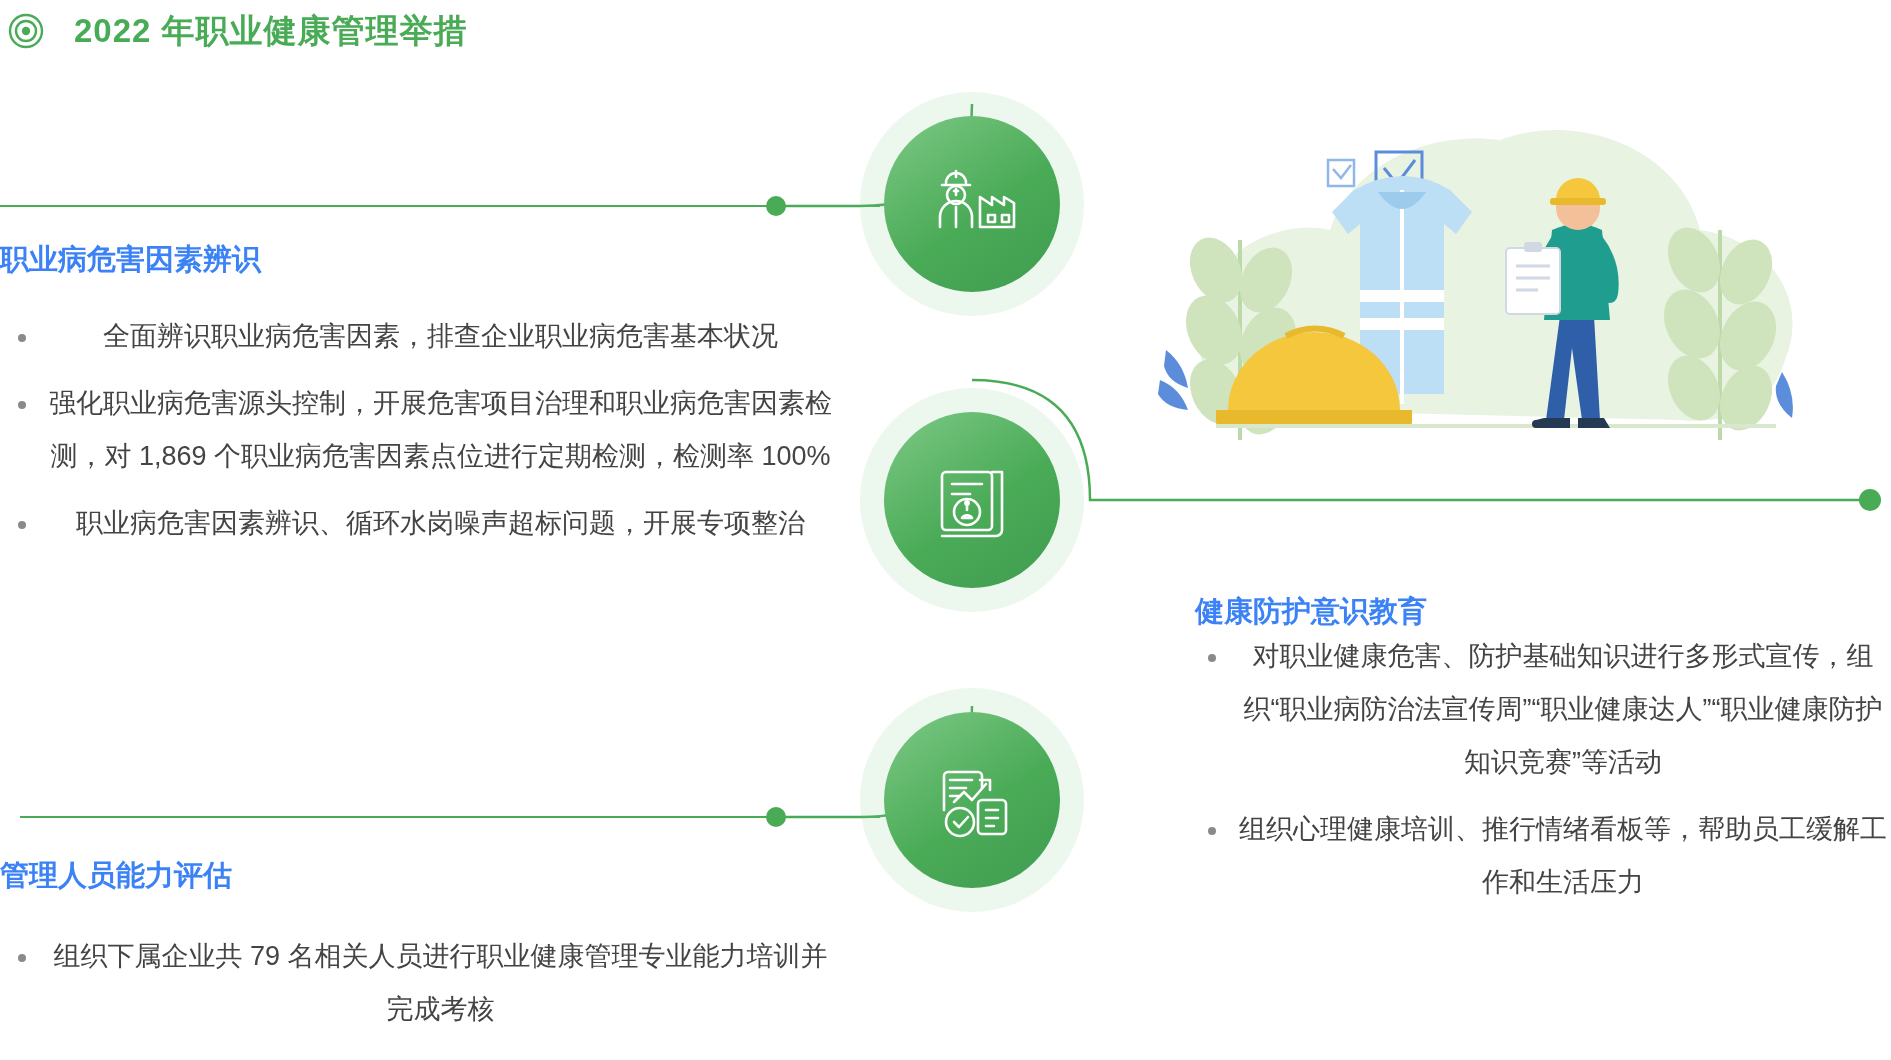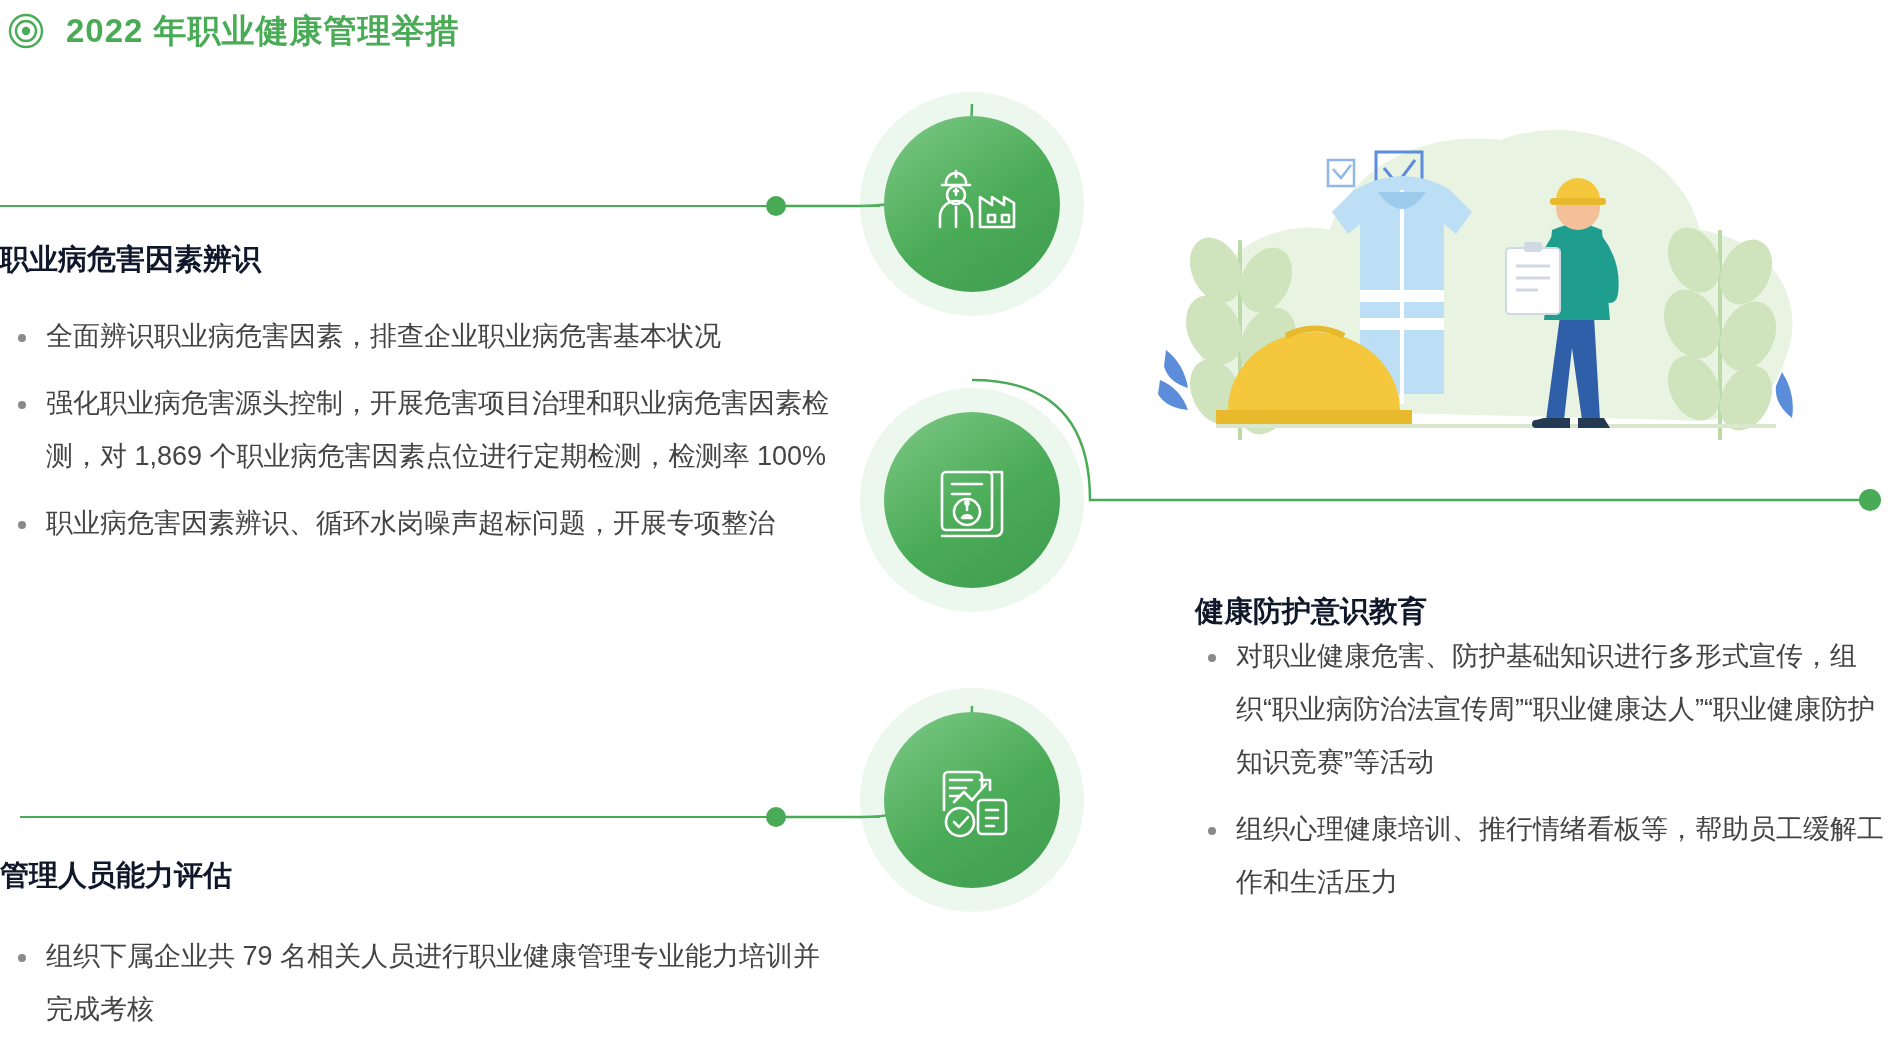--- a/index.html
+++ b/index.html
@@ -29,21 +29,21 @@
   .header-icon {
     margin-left: 8px;
     width: 36px;
     height: 36px;
     flex: none;
     display: flex;
     align-items: center;
     justify-content: center;
   }
   .header-title {
-    margin-left: 22px;
+    margin-left: 30px;
     font-size: 33px;
     font-weight: bold;
     color: #4aab57;
     letter-spacing: 1px;
     white-space: nowrap;
   }
   .rule {
     width: 880px;
     height: 2px;
     background: #4aab57;
@@ -57,41 +57,42 @@
     background: #4aab57;
   }
   .rule1 { left: 0px; top: 205px; }
   .dot1  { left: 766px; top: 196px; }
   .rule2 { left: 20px; top: 816px; width: 860px;}
   .dot2  { left: 766px; top: 807px; }
 
   .sec-title {
     font-size: 29px;
     font-weight: bold;
-    color: #0f172a;
+    color: #3b82f6;
     position: absolute;
     white-space: nowrap;
   }
   .title-left-1 { left: 0px; top: 240px; }
   .title-left-2 { left: 0px; top: 856px; }
   .title-right-1 { left: 1195px; top: 560px; margin-top: 32px; }
 
   ul.bullets {
     list-style: none;
     margin: 0;
     padding: 0;
     position: absolute;
   }
   ul.bullets li {
     position: relative;
     padding-left: 46px;
     font-size: 27px;
     line-height: 53px;
     color: #444444;
     margin-bottom: 14px;
+    text-align: center;
   }
   ul.bullets li::before {
     content: "";
     position: absolute;
     left: 18px;
     top: 24px;
     width: 8px;
     height: 8px;
     border-radius: 50%;
     background: #8a8a8a;

